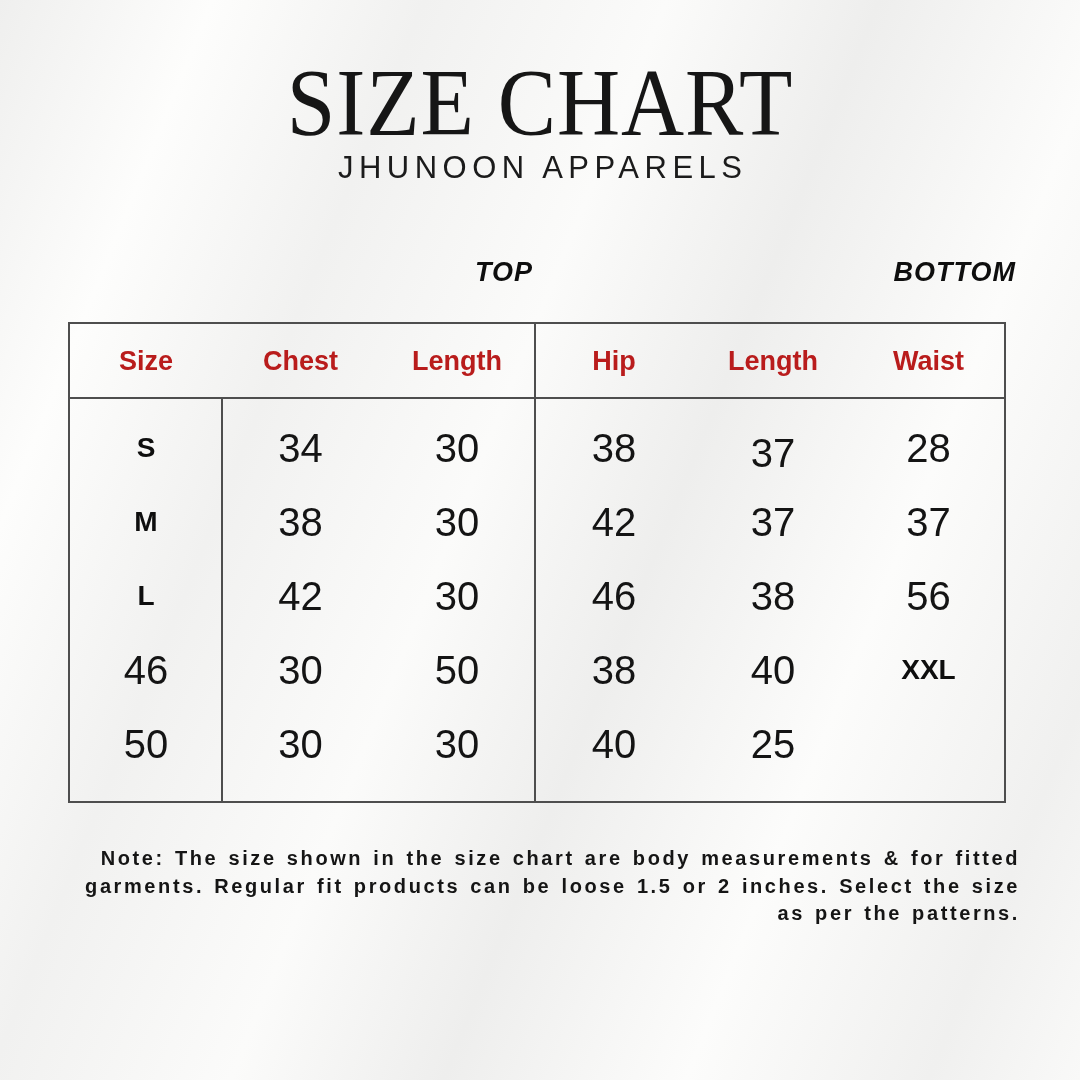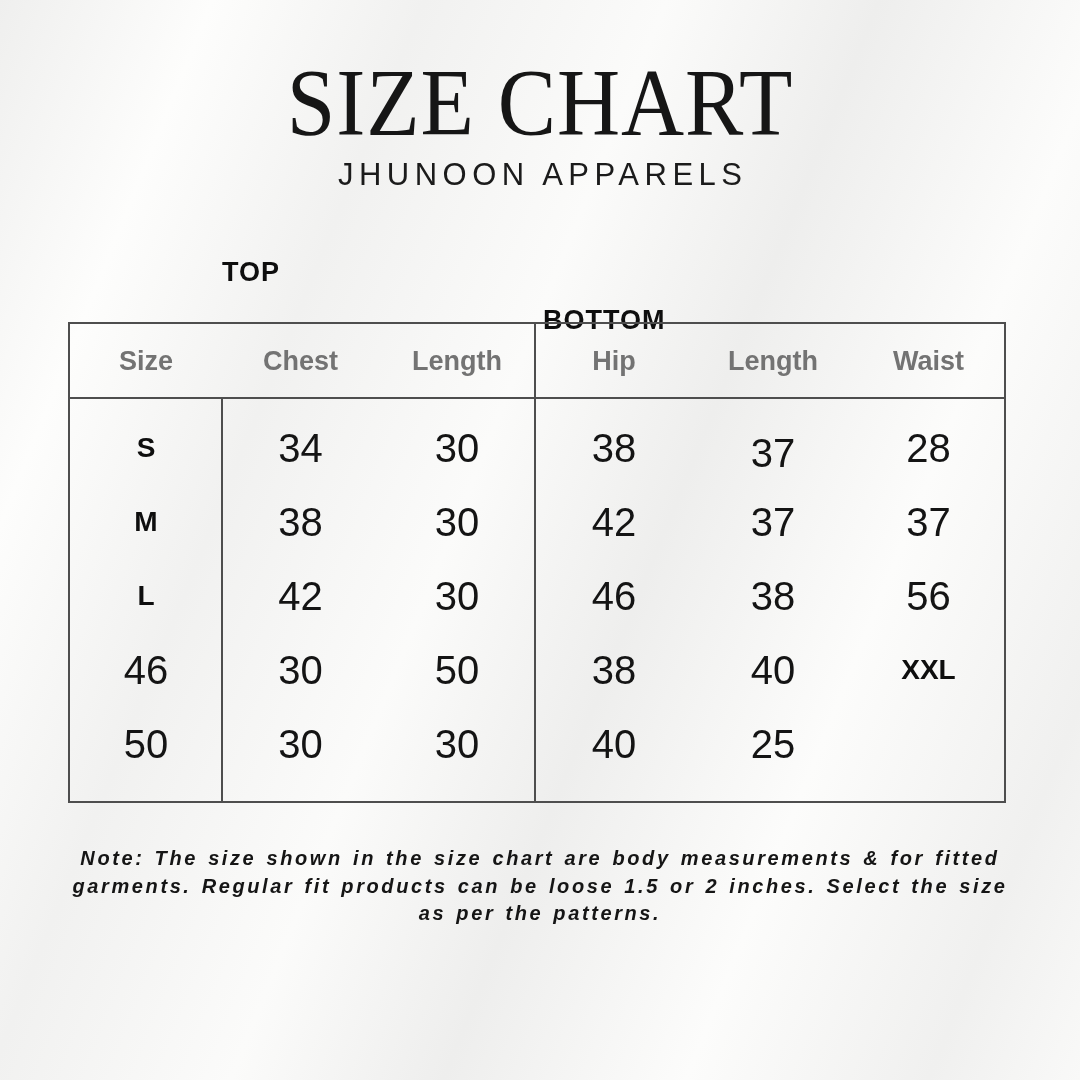--- a/index.html
+++ b/index.html
@@ -16,58 +16,58 @@
 
   .title{
     position:absolute;top:54px;left:0;width:1080px;
     margin:0;text-align:center;
     font-family:"Liberation Serif", serif;
     font-weight:400;font-size:95px;line-height:1.05;
     letter-spacing:1px;color:#161616;
     transform:scaleX(0.92);transform-origin:50% 50%;
   }
   .subtitle{
-    position:absolute;top:159px;left:0;width:1080px;
+    position:absolute;top:152px;left:0;width:1080px;
     text-align:center;
     font-size:31px;line-height:31px;font-weight:400;
     letter-spacing:5.5px;text-indent:5.5px;color:#1b1b1b;
   }
 
   .section-label{
     position:absolute;top:257px;
     font-size:27px;font-weight:700;letter-spacing:1px;
-    text-align:left;color:#0e0e0e;
+    text-align:right;color:#0e0e0e;font-style:italic;
   }
   .section-label.top{left:222px;width:311px;}
-  .section-label.bottom{left:543px;width:473px;margin-top:48px;}
+  .section-label.bottom{left:543px;width:473px;}
 
   .size-table{
     position:absolute;left:68px;top:322px;
     width:938px;height:481px;
     box-sizing:border-box;
     border:2px solid #4e4e4e;
     display:grid;
     grid-template-columns:152px 157px 156px 158px 160px 151px;
     grid-template-rows:75px 12px 74px 74px 74px 74px 74px;
   }
   .cell{display:flex;align-items:center;justify-content:center;}
-  .cell.header{font-size:27px;font-weight:700;color:#737373;}
+  .cell.header{font-size:27px;font-weight:700;color:#b91c1c;}
   .cell.size{font-size:28px;font-weight:700;color:#0e0e0e;}
   .cell.value{font-size:40px;font-weight:400;color:#141414;}
   .cell.nudge{transform:translateY(5px);}
   .spacer{grid-column:1 / -1;}
 
   .hline{position:absolute;left:0;right:0;top:73px;height:2px;background:#4e4e4e;}
   .vline-half{position:absolute;left:464px;top:0;bottom:0;width:2px;background:#4e4e4e;}
   .vline-size{position:absolute;left:151px;top:75px;bottom:0;width:2px;background:#4e4e4e;}
 
   .note{
     position:absolute;top:845px;left:60px;width:960px;
-    margin:0;text-align:center;
-    font-size:20px;font-weight:700;font-style:italic;
+    margin:0;text-align:right;
+    font-size:20px;font-weight:700;
     letter-spacing:2.6px;word-spacing:2px;line-height:27.5px;
     color:#151515;
   }
 </style>
 </head>
 <body>
 
 <div class="canvas">
 
   <h1 class="title">SIZE CHART</h1>

